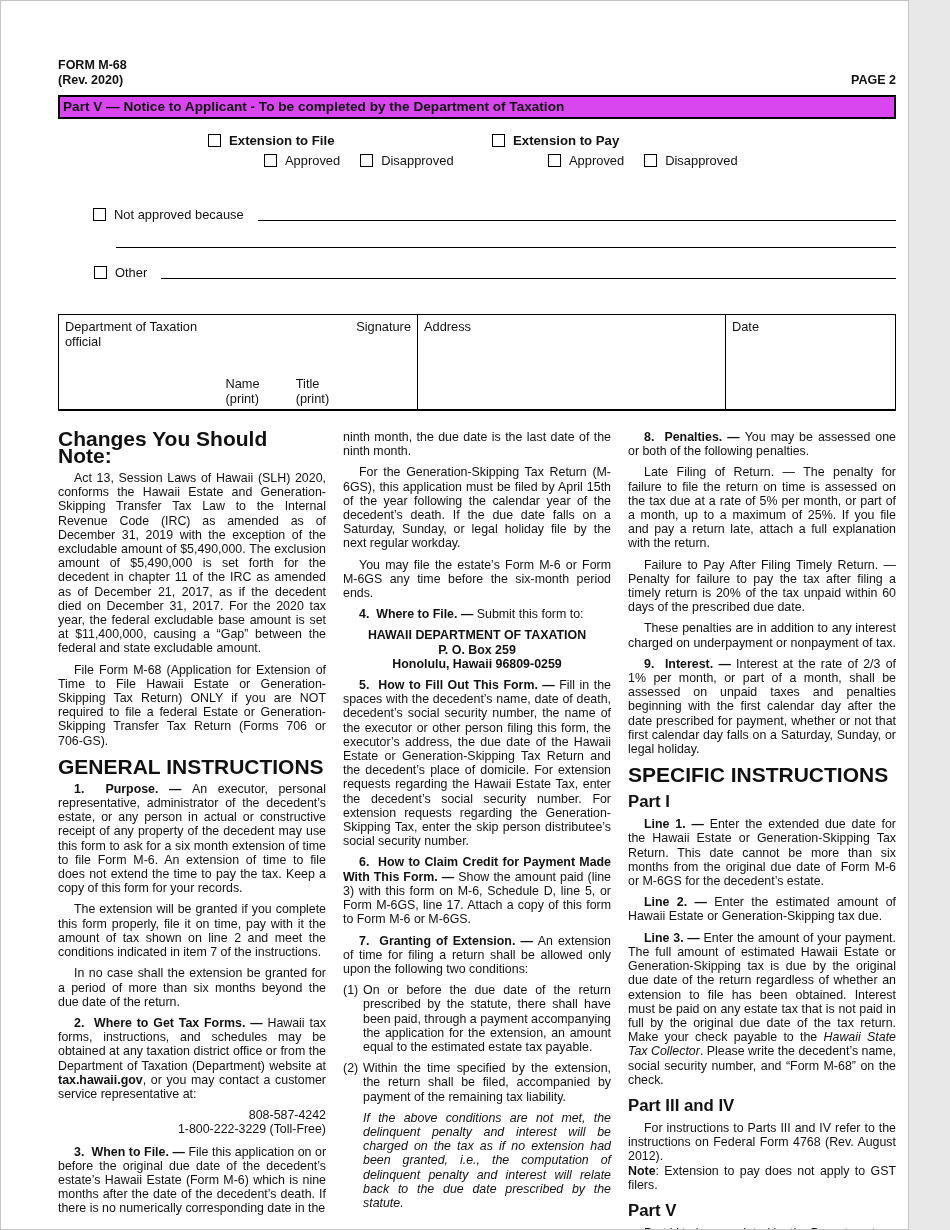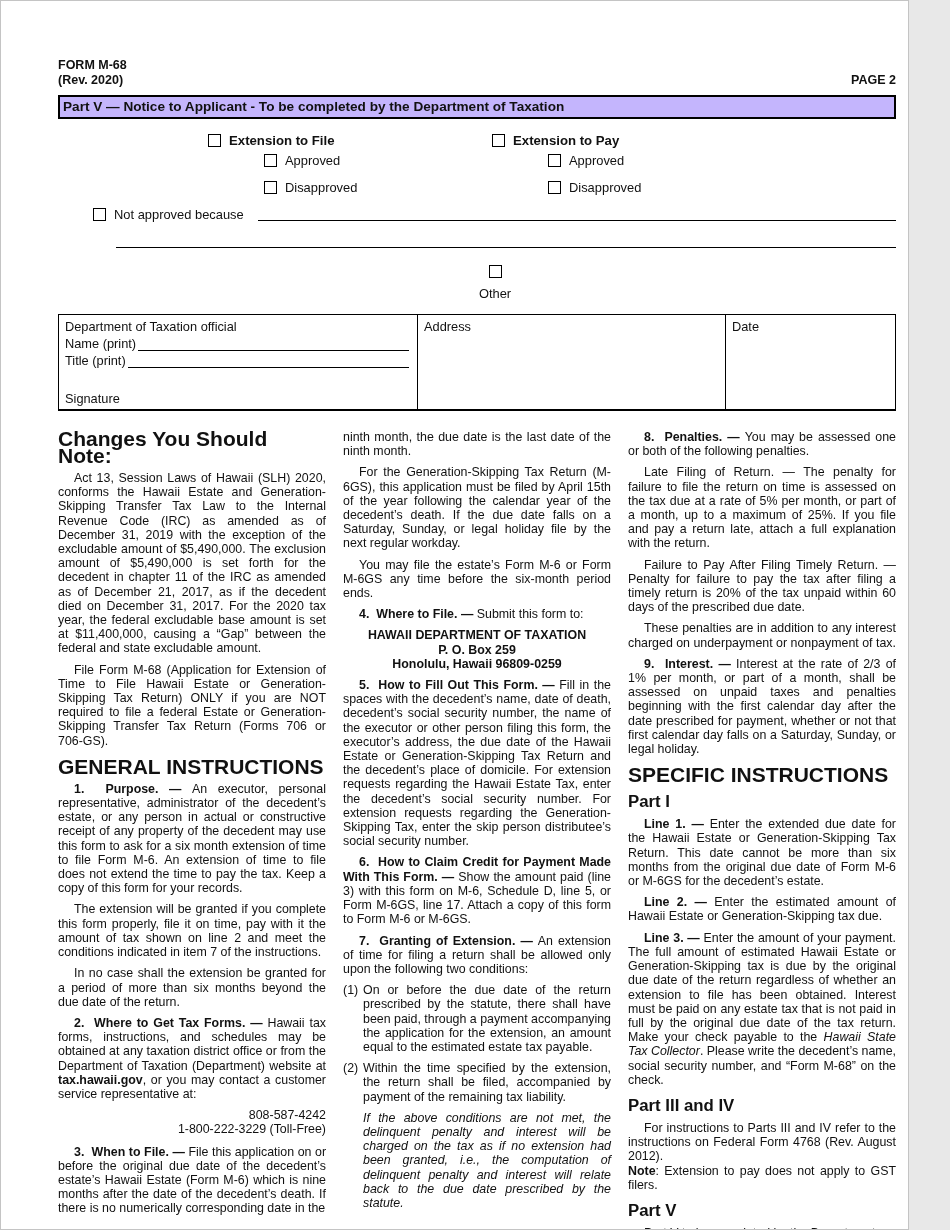--- a/index.html
+++ b/index.html
@@ -19,47 +19,47 @@
   .hdr{position:absolute;top:57px;left:0;width:100%;display:flex;justify-content:space-between;align-items:flex-end;}
   .hdr .form-id div{font-weight:bold;font-size:12.5px;line-height:15px;}
   .hdr .page-num{font-weight:bold;font-size:12.5px;line-height:15px;}
 
   
   .partv{
     position:absolute;top:94px;left:0;width:100%;
     border:2px solid #000;box-sizing:border-box;
     padding:2px 3px 3px;
     font-weight:bold;font-size:13.6px;line-height:15px;
-    background:#c4b5fd;
+    background:#d946ef;
   }
 
   
   .decision{position:absolute;top:116px;left:0;width:100%;height:197px;}
   .cb{display:inline-block;width:11px;height:11px;border:1.5px solid #000;background:#fff;flex:none;box-sizing:content-box;}
   .cb-row{display:flex;align-items:center;gap:8px;font-size:12.9px;line-height:15px;}
   .grp{position:absolute;}
   .grp-label{font-weight:bold;font-size:13.2px;}
-  .grp .subs{margin-left:56px;margin-top:5px;display:flex;flex-direction:column;gap:12px;}
+  .grp .subs{margin-left:56px;margin-top:5px;display:flex;flex-direction:row;gap:20px;}
   .grp-file{left:150px;top:16px;}
   .grp-pay{left:434px;top:16px;}
   .row-notapproved{position:absolute;left:35px;right:0;top:90px;text-align:center;}
-  .row-other{position:absolute;left:36px;right:0;top:148px;flex-direction:column;}
+  .row-other{position:absolute;left:36px;right:0;top:148px;}
   .fill-line{flex:1;border-bottom:1.5px solid #000;height:12px;margin-left:6px;}
   .line2{position:absolute;left:58px;right:0;top:118px;height:12px;border-bottom:1.5px solid #000;}
 
   
   .sig-table{
     position:absolute;top:313px;left:0;width:100%;height:97px;
     display:grid;grid-template-columns:358px 308px 172px;
     border:1.5px solid #000;border-bottom-width:2.5px;
     box-sizing:border-box;font-size:12.8px;line-height:15px;
   }
   .sig-cell{padding:4px 6px 3px;box-sizing:border-box;}
   .sig-cell + .sig-cell{border-left:1.5px solid #000;}
-  .sig-left{display:flex;flex-direction:column;}
+  .sig-left{display:flex;flex-direction:row;}
   .lbl-row{display:flex;align-items:flex-end;margin-top:2px;}
   .lbl-row .fill-line{margin-left:2px;margin-right:2px;}
   .sig-spacer{flex:1;}
 
   
   .cols{position:absolute;top:429px;left:0;width:100%;display:flex;gap:17px;}
   .col{width:268px;font-size:12.4px;line-height:14.2px;text-align:justify;}
   .blk-heading{font-size:21px;line-height:17px;font-weight:bold;text-align:left;margin:10px 0 7px;}
   .col .blk-heading:first-child{margin-top:0;}
   .blk-part{font-size:16.8px;line-height:19px;font-weight:bold;text-align:left;margin:9px 0 6px;}

